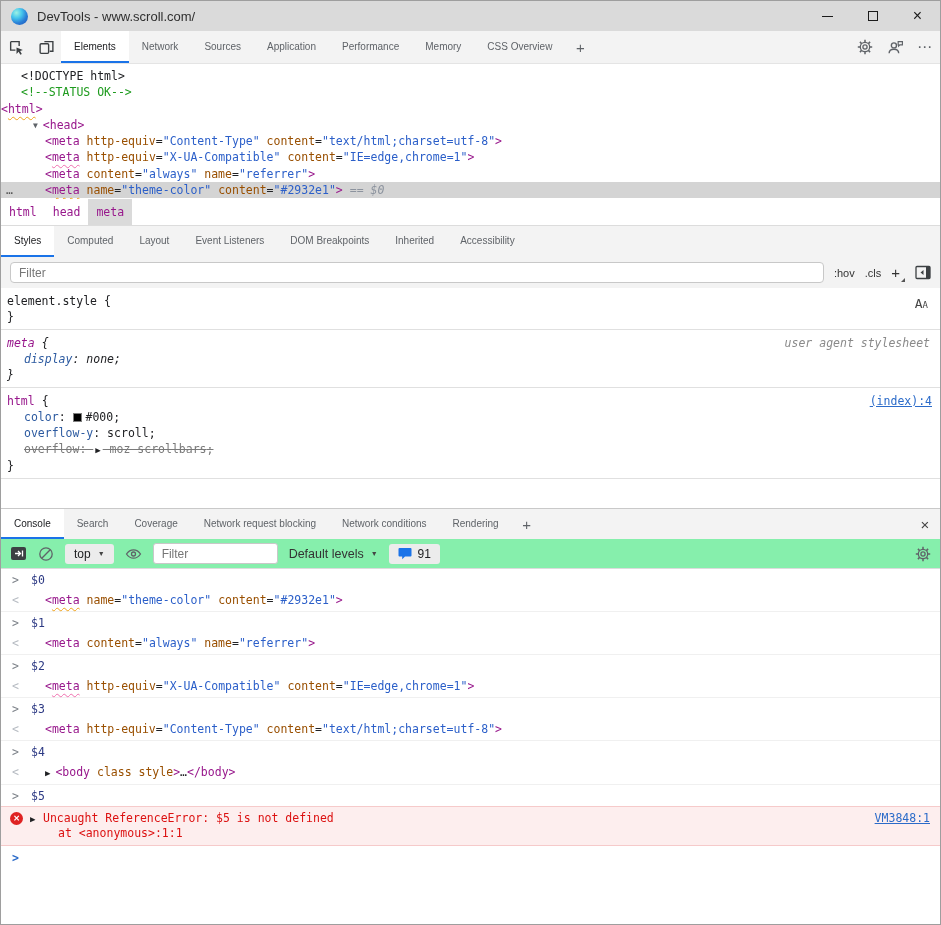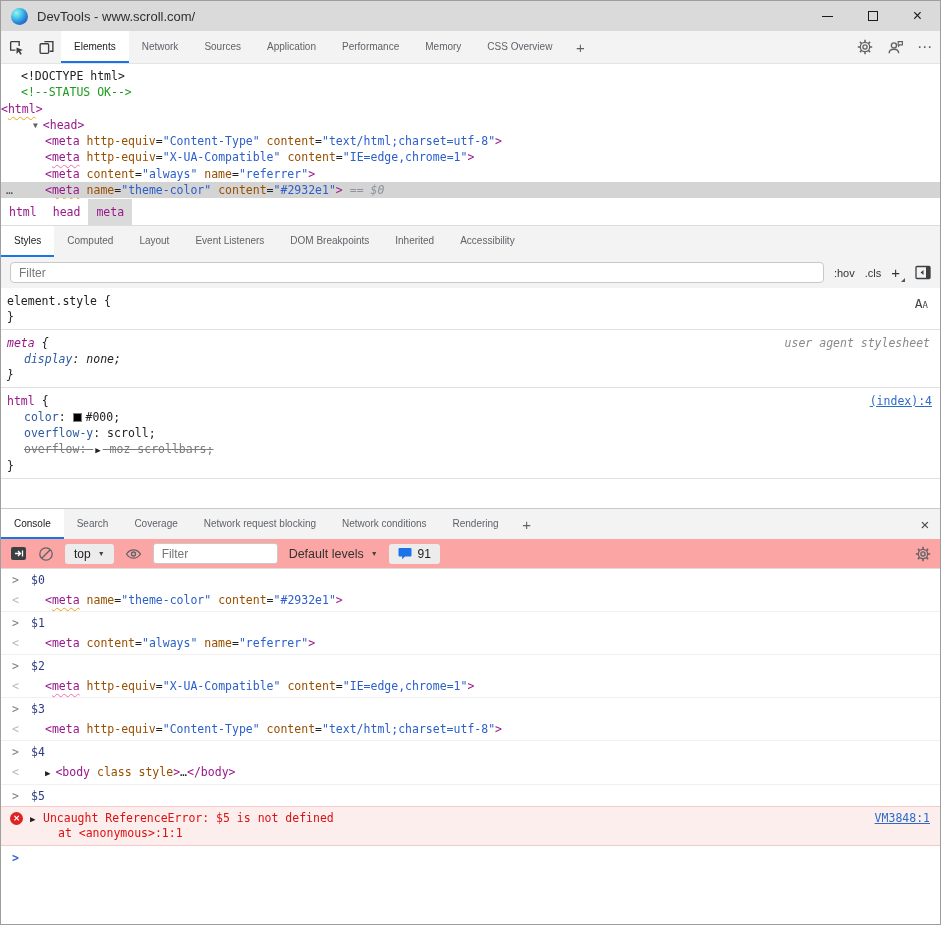--- a/index.html
+++ b/index.html
@@ -82,21 +82,21 @@
   .inherited-row{padding:5px 6px;border-bottom:1px solid #e0e0e0;color:#5f6368;
     font-family:"Liberation Sans","DejaVu Sans",sans-serif;font-size:12px;}
   .inherited-link{color:#2b6bc9;font-family:"DejaVu Sans Mono","Liberation Mono",monospace;font-size:11.5px;margin-left:4px;}
   .font-size-icon{position:absolute;right:12px;top:9px;color:#444;line-height:1;}
   .font-size-icon .bigA{font-size:13px;}
   .font-size-icon .smallA{font-size:9px;}
 
   
   .console-tabs{height:31px;border-top:1px solid #c9c9c9;margin-top:12px;}
   .close-x{font-size:15px;color:#444;}
-  .console-toolbar{height:30px;background:#fca5a5;border-bottom:1px solid #dcdcdc;display:flex;align-items:center;
+  .console-toolbar{height:30px;background:#86efac;border-bottom:1px solid #dcdcdc;display:flex;align-items:center;
     padding:0 9px;gap:11px;font-size:12.5px;color:#333;flex:0 0 auto;}
   .ctx-dropdown{background:#ececec;border-radius:3px;padding:3px 9px;display:flex;align-items:center;gap:7px;font-size:12px;color:#202124;}
   .dd-caret{font-size:7px;color:#444;}
   .console-filter{width:125px;height:21px;border:1px solid #c8c8c8;border-radius:3px;padding:0 8px;font-size:12px;color:#333;outline:none;}
   .console-filter::placeholder{color:#767676;}
   .levels{display:flex;align-items:center;gap:7px;}
   .issues-chip{background:#ececec;border-radius:3px;padding:3px 9px;display:flex;align-items:center;gap:6px;font-size:12px;color:#202124;}
 
   .console-output{flex:1;background:#fff;font-family:"DejaVu Sans Mono","Liberation Mono",monospace;
     font-size:11.5px;overflow:hidden;}

